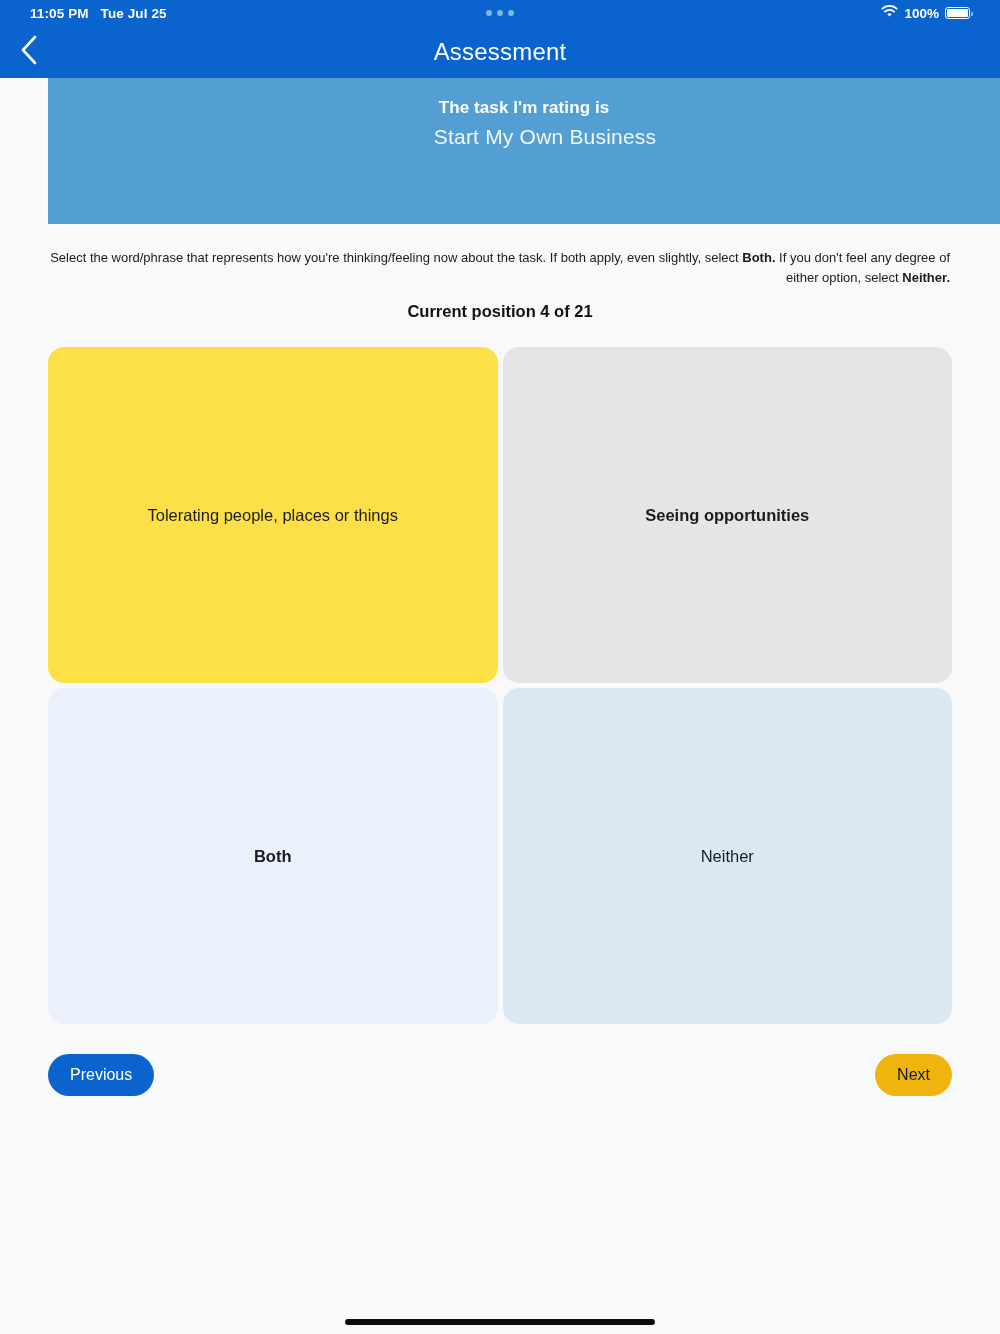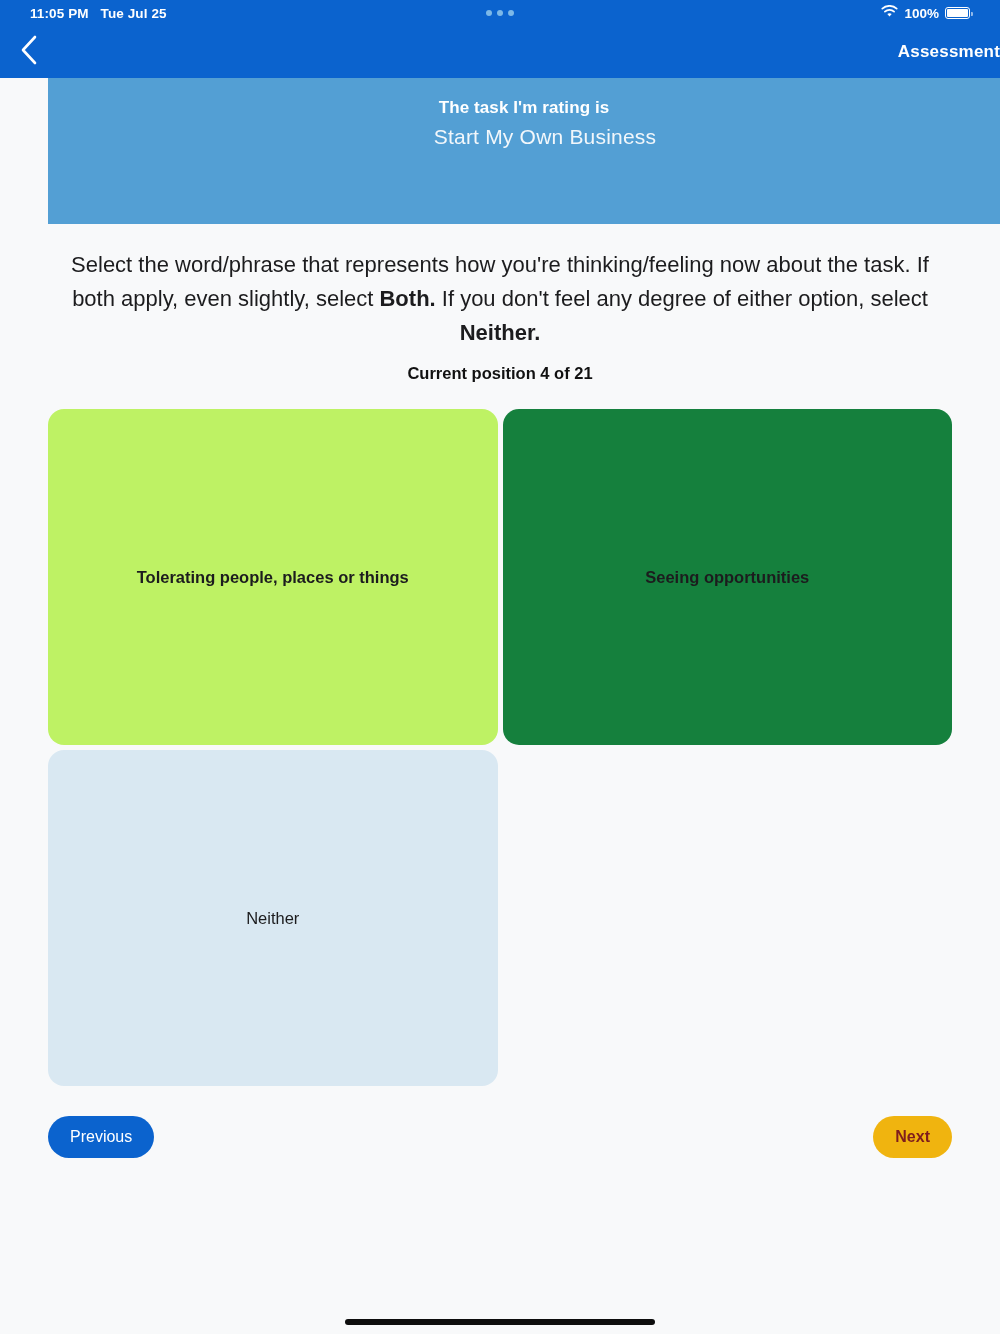--- a/index.html
+++ b/index.html
@@ -96,24 +96,24 @@
     top: 50%;
     transform: translateY(-50%);
     width: 38px; height: 38px;
     display: flex;
     align-items: center;
     justify-content: center;
     cursor: pointer;
   }
   .nav-title {
     width: 100%;
-    text-align: right;
-    color: #ffffff;
-    font-size: 17px;
-    font-weight: 700;
+    text-align: center;
+    color: #ffffff;
+    font-size: 24px;
+    font-weight: 400;
     letter-spacing: 0.2px;
   }
 
   
   .task-banner {
     height: 146px;
     background: #539fd4;
     padding-top: 20px;
     text-align: center;
     margin-left: 48px;
@@ -130,22 +130,22 @@
     font-weight: 400;
     margin-top: 7px;
     letter-spacing: 0.2px;
     padding-left: 42px;
   }
 
   
   .content { padding: 0 30px; }
   .instructions {
     margin-top: 24px;
-    text-align: center;
-    font-size: 22px;
+    text-align: right;
+    font-size: 13px;
     line-height: 1.55;
     color: #1c1c1e;
     max-width: 900px;
     margin-left: auto;
     margin-right: auto;
   }
   .instructions b { font-weight: bold; }
   .position {
     text-align: center;
     font-size: 16.5px;
@@ -167,22 +167,22 @@
     border-radius: 16px;
     display: flex;
     align-items: center;
     justify-content: center;
     text-align: center;
     padding: 14px 22px;
     cursor: pointer;
     font-size: 16.5px;
     color: #1c1c1e;
   }
-  .option-card.plain    { background: #bef264; font-weight: 700; text-align: center; }
-  .option-card.selected { background: #15803d; font-weight: bold; }
+  .option-card.plain    { background: #fde047; font-weight: 400; text-align: center; }
+  .option-card.selected { background: #e5e5e5; font-weight: bold; }
   .option-card.bold     { background: #eaf1fa; font-weight: bold; }
   .option-card.tinted   { background: #d9e8f2; font-weight: 400; }
 
   
   .footer {
     width: 904px;
     margin: 30px auto 0;
     display: flex;
     justify-content: space-between;
     align-items: center;
@@ -196,22 +196,22 @@
     cursor: pointer;
     padding: 0 22px;
   }
   .btn-prev {
     background: #0b63ce;
     color: #ffffff;
     font-weight: 400;
   }
   .btn-next {
     background: #f0b40f;
-    color: #7f1d1d;
-    font-weight: bold;
+    color: #0f172a;
+    font-weight: normal;
   }
 
   
   .home-indicator {
     position: absolute;
     bottom: 9px;
     left: 50%;
     transform: translateX(-50%);
     width: 310px;
     height: 6px;
@@ -271,20 +271,23 @@
 
   <div class="position">Current position 4 of 21</div>
 
   <div class="options">
     <div class="option-card plain">
       <span>Tolerating people, places or things</span>
     </div>
     <div class="option-card selected">
       <span>Seeing opportunities</span>
     </div>
+    <div class="option-card bold">
+      <span>Both</span>
+    </div>
     <div class="option-card tinted">
       <span>Neither</span>
     </div>
   </div>
 
   <div class="footer">
     <button class="btn btn-prev">Previous</button>
     <button class="btn btn-next">Next</button>
   </div>
 

